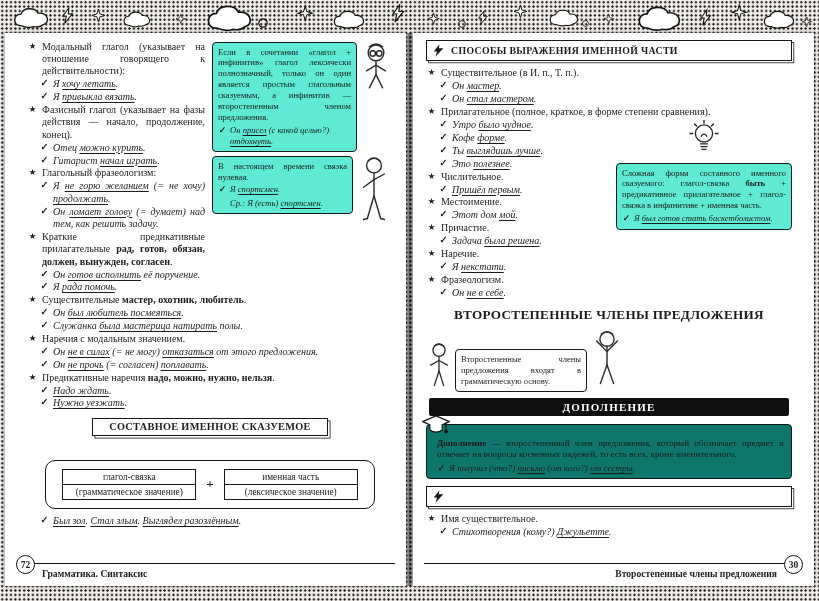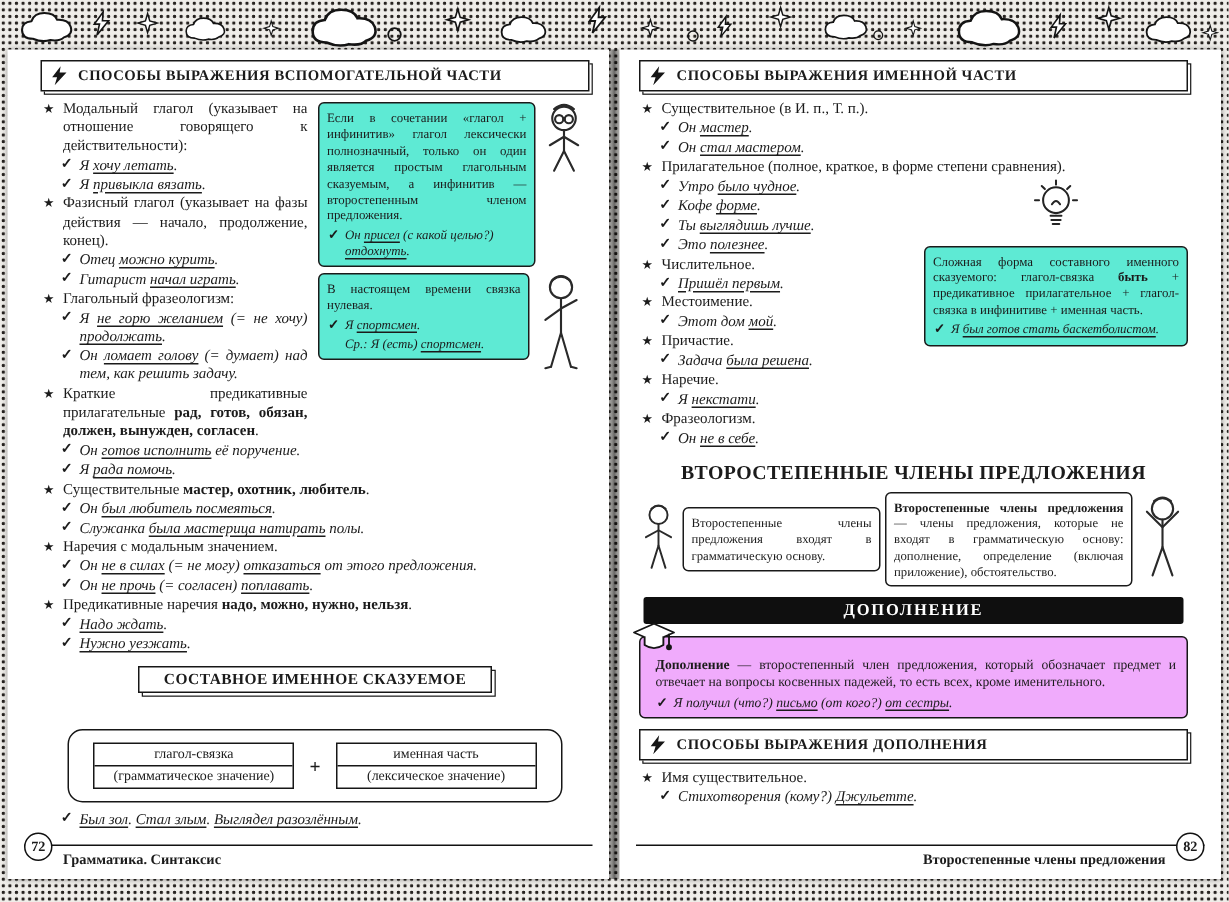--- a/index.html
+++ b/index.html
@@ -45,25 +45,25 @@
   .pbox{border:1.15px solid #161616;text-align:center;font-size:9.3px;flex:1;}
   .pbox .ptop{padding:2px 4px;border-bottom:1.1px solid #161616;}
   .pbox .pbot{padding:2px 4px;}
   .plus{font-size:13px;font-weight:700;}
   .predex{margin-top:6px;margin-left:30px;}
   .row2{display:flex;gap:6px;}
   .colL{flex:1;}
   .colR{width:176px;}
   .bulbwrap{text-align:center;margin-bottom:2px;}
   .bigtitle{text-align:center;font-weight:700;font-size:13.2px;letter-spacing:.3px;margin:7px 0 5px;}
-  .dialogrow{display:flex;align-items:center;gap:3px;}
+  .dialogrow{display:flex;align-items:flex-end;gap:3px;}
   .dlgbox{border:1.15px solid #1a1a1a;border-radius:4px;padding:4px 5px;font-size:8.5px;line-height:1.27;width:132px;text-align:justify;background:#fff;}
   .dlgbox.wide{flex:1;}
   .banner{background:#0f0f0f;color:#fff;text-align:center;font-weight:700;font-size:11px;letter-spacing:1.2px;padding:3px 0;margin:6px 3px 8px;border-radius:2px;}
-  .defbox{position:relative;border:1.25px solid #161616;border-radius:4px;padding:13px 7px 4px 10px;font-size:9.1px;line-height:1.28;margin-bottom:7px;background:#f0abfc;}
+  .defbox{position:relative;border:1.25px solid #161616;border-radius:4px;padding:13px 7px 4px 10px;font-size:9.1px;line-height:1.28;margin-bottom:7px;background:#0f766e;}
   .deftext{text-align:justify;}
   .capicon{position:absolute;left:-6px;top:-12px;}
   .footer{position:absolute;left:11px;right:11px;bottom:7px;border-top:1.5px solid #111;display:flex;align-items:flex-start;gap:7px;padding-top:3px;font-size:9.6px;font-weight:700;background:#fff;}
   .footer.rt{justify-content:flex-end;}
   .pagecirc{width:19px;height:19px;border:1.3px solid #111;border-radius:50%;background:#fff;display:flex;align-items:center;justify-content:center;font-size:9.5px;margin-top:-12px;flex:0 0 19px;}
   .flabel{padding-top:1px;}
   .charsvg{flex:0 0 auto;}
 </style>
 </head>
 <body>
@@ -103,26 +103,20 @@
   <use href="#cl" transform="translate(636,4) scale(1.1)"></use>
   <use href="#bo" transform="translate(700,10) scale(0.9)"></use>
   <use href="#sp" transform="translate(732,5) scale(0.9)"></use>
   <use href="#cl" transform="translate(762,9) scale(0.8)"></use>
   <use href="#sp" transform="translate(802,17) scale(0.6)"></use>
 </svg>
 
 <div class="gutter"></div>
 
 <div class="page page-left">
-  <div class="hdrbox">
-    <svg width="11" height="13" viewBox="0 0 13 15">
-        <path d="M7.6 0 L0.9 8.6 L4.8 8.6 L2.9 15 L12.2 4.9 L6.8 4.9 Z" fill="#161616"></path>
-      </svg>
-    <span>СПОСОБЫ ВЫРАЖЕНИЯ ВСПОМОГАТЕЛЬНОЙ ЧАСТИ</span>
-  </div>
 
   <div class="content">
     <div class="sidecol">
       <div class="noterow">
         <div class="notebox">
           <div class="notetext">Если в сочетании «глагол + инфинитив» глагол лексически полнозначный, только он один является простым глагольным сказуемым, а инфинитив — второстепенным членом предложения.</div>
           <div class="noteline">
             <span class="marker chk">✓</span>
             <span>Он <u>присел</u> (с какой целью?) <u>отдохнуть</u>.</span>
           </div>
@@ -394,21 +388,20 @@
       <svg class="charsvg" width="26" height="50" viewBox="0 0 28 52">
         <g fill="none" stroke="#2a2a2a" stroke-width="1.4" stroke-linecap="round">
           <circle cx="14" cy="8" r="6.5" fill="#fff"></circle>
           <path d="M9 3.5 Q14 -1 19 3.5"></path>
           <path d="M14 14.5 V30"></path>
           <path d="M14 19 L5 24 M14 19 L23 24"></path>
           <path d="M14 30 L9 46 M14 30 L19 46"></path>
         </g>
       </svg>
       <div class="dlgbox">Второстепенные члены предложения входят в грамматическую основу.</div>
-      <div class="dlgbox wide"><b>Второстепенные члены предложения</b> — члены предложения, которые не входят в грамматическую основу: дополнение, определение (включая приложение), обстоятельство.</div>
       <svg class="charsvg" width="34" height="64" viewBox="0 0 36 66">
         <g fill="none" stroke="#2a2a2a" stroke-width="1.5" stroke-linecap="round">
           <circle cx="18" cy="11" r="7.5" fill="#fff"></circle>
           <path d="M12 5.5 Q18 0.5 24 5.5"></path>
           <path d="M18 18.5 V38"></path>
           <path d="M18 24 L7 13 M18 24 L29 13"></path>
           <path d="M18 38 L11 58 M18 38 L25 58"></path>
         </g>
       </svg>
     </div>
@@ -428,32 +421,31 @@
       <div class="noteline">
         <span class="marker chk">✓</span>
         <span>Я получил (что?) <u>письмо</u> (от кого?) <u>от сестры</u>.</span>
       </div>
     </div>
 
     <div class="hdrbox">
       <svg width="11" height="13" viewBox="0 0 13 15">
           <path d="M7.6 0 L0.9 8.6 L4.8 8.6 L2.9 15 L12.2 4.9 L6.8 4.9 Z" fill="#161616"></path>
         </svg>
-      <span>СПОСОБЫ ВЫРАЖЕНИЯ ДОПОЛНЕНИЯ</span>
     </div>
 
     <div class="list">
         <div class="line star">
           <span class="marker">★</span>
           <span class="txt">Имя существительное.</span>
         </div>
         <div class="line check">
           <span class="marker">✓</span>
           <span class="txt">Стихотворения (кому?) <u>Джульетте</u>.</span>
         </div>
       </div>
   </div>
 
   <div class="footer rt">
     <div class="flabel">Второстепенные члены предложения</div>
-    <div class="pagecirc">82</div>
+    <div class="pagecirc">30</div>
   </div>
 </div>
 
 </body></html>

